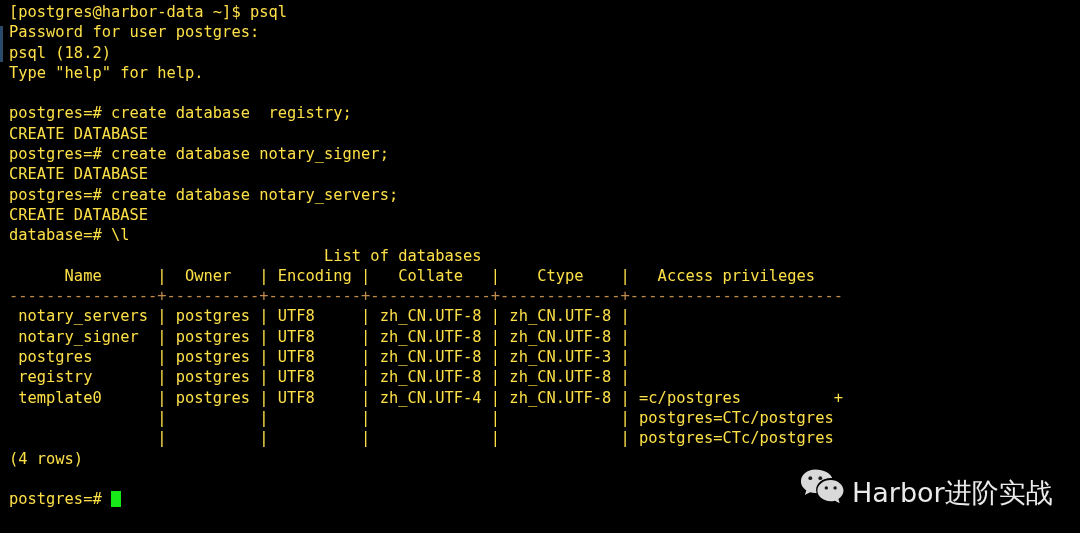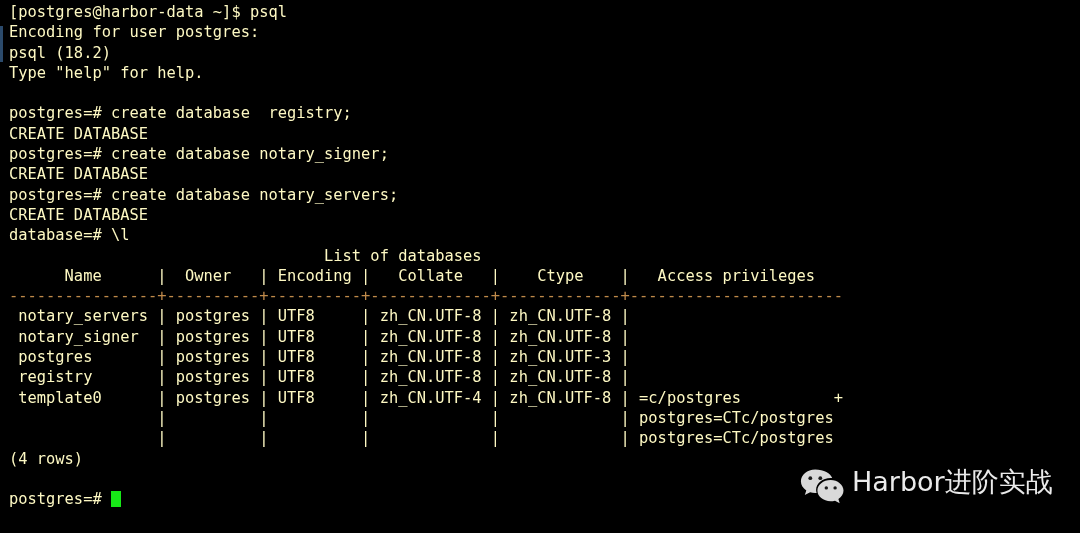--- a/index.html
+++ b/index.html
@@ -33,40 +33,40 @@
     position: absolute;
     left: 9px;
     top: 2px;
     width: 1065px;
   }
   .line {
     height: 20.3px;
     line-height: 20.3px;
     font-size: 15.4px;
     letter-spacing: 0px;
-    color: #fef9c3;
+    color: #fde047;
     white-space: pre;
     font-family: "DejaVu Sans Mono", monospace;
   }
   .line.blank { color: transparent; }
   .border { color: #c08a4a; }
   .cursor {
     display: inline-block;
     width: 9.9px;
     height: 16px;
     background: #17e817;
     vertical-align: -3px;
   }
   
   #watermark {
     position: absolute;
     left: 800px;
     top: 468px;
     display: flex;
-    align-items: flex-start;
+    align-items: flex-end;
     gap: 8px;
     pointer-events: none;
   }
   #watermark .wm-icon {
     display: block;
     width: 44px;
     height: 38px;
   }
   #watermark .wm-text {
     font-family: "DejaVu Sans", sans-serif;
@@ -78,21 +78,21 @@
 </style>
 </head>
 <body>
 
 <div id="terminal">
 
   <div id="edge-strip"></div>
 
   <div id="screen">
       <div class="line">[postgres@harbor-data ~]$ psql</div>
-      <div class="line">Encoding for user postgres:</div>
+      <div class="line">Password for user postgres:</div>
       <div class="line">psql (18.2)</div>
       <div class="line">Type "help" for help.</div>
       <div class="line blank"></div>
       <div class="line">postgres=# create database  registry;</div>
       <div class="line">CREATE DATABASE</div>
       <div class="line">postgres=# create database notary_signer;</div>
       <div class="line">CREATE DATABASE</div>
       <div class="line">postgres=# create database notary_servers;</div>
       <div class="line">CREATE DATABASE</div>
       <div class="line">database=# \l</div>

